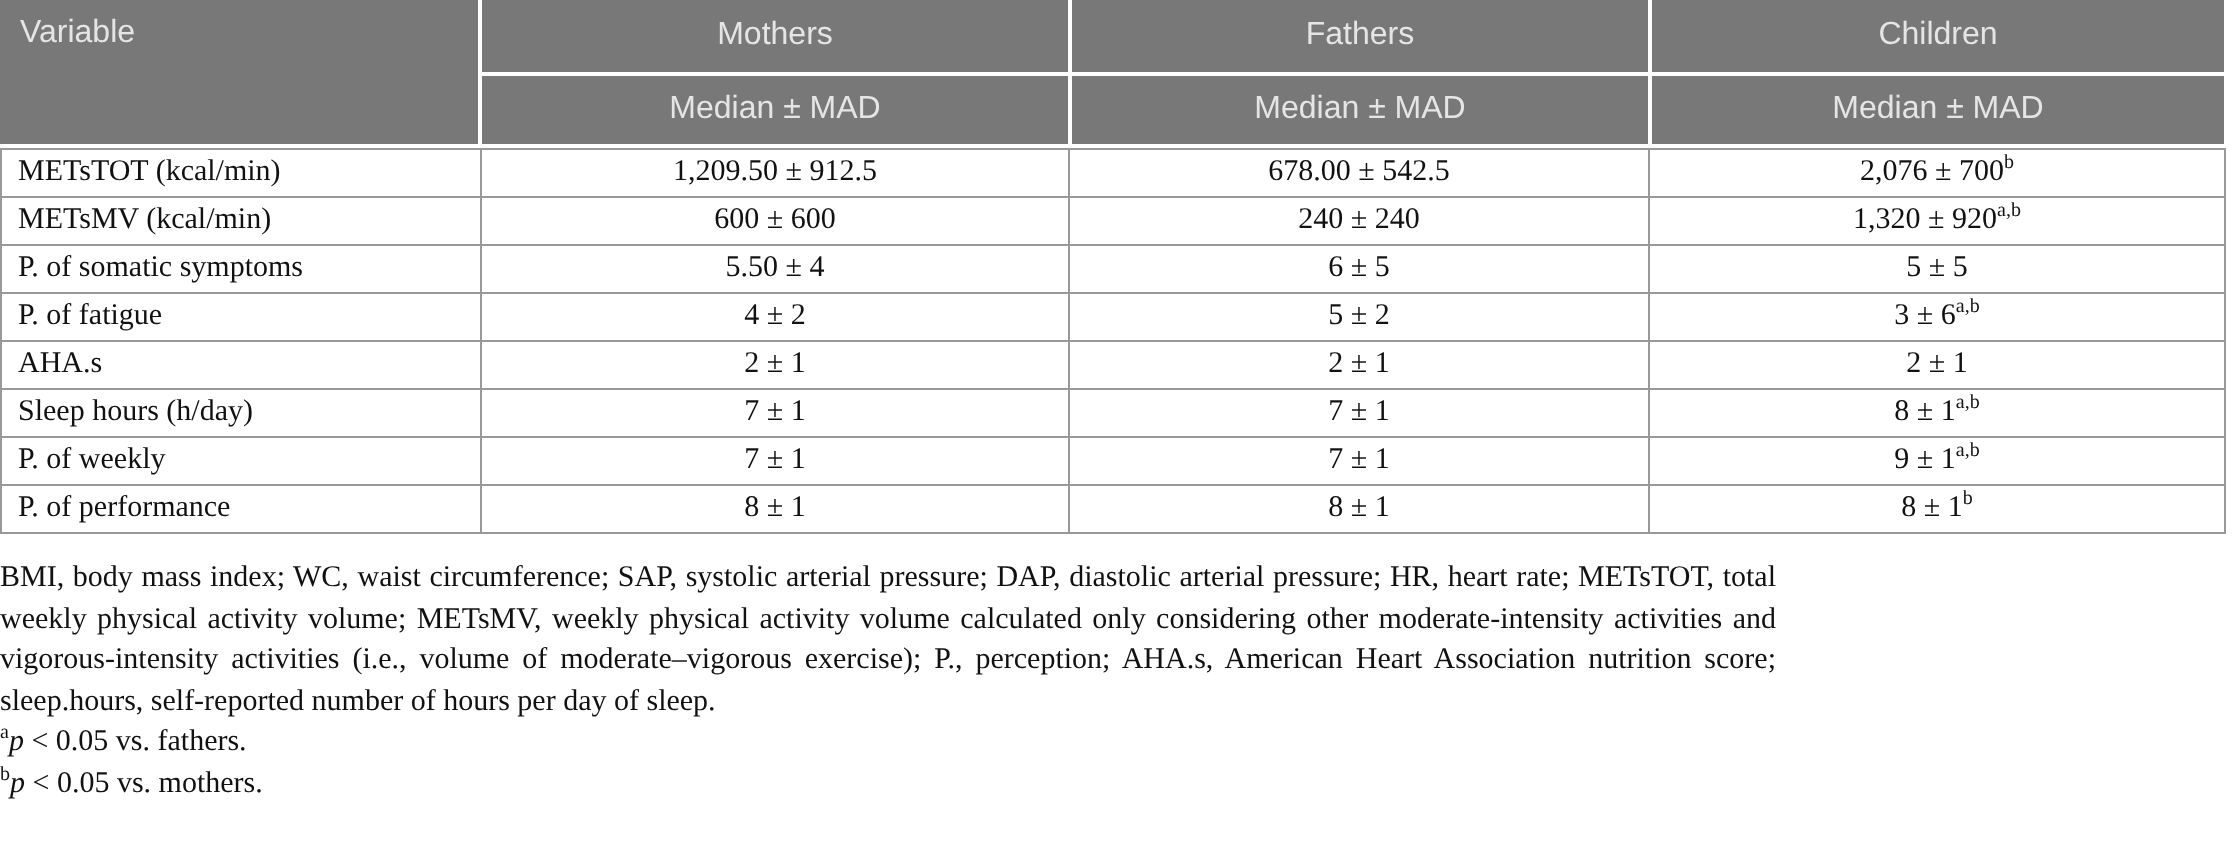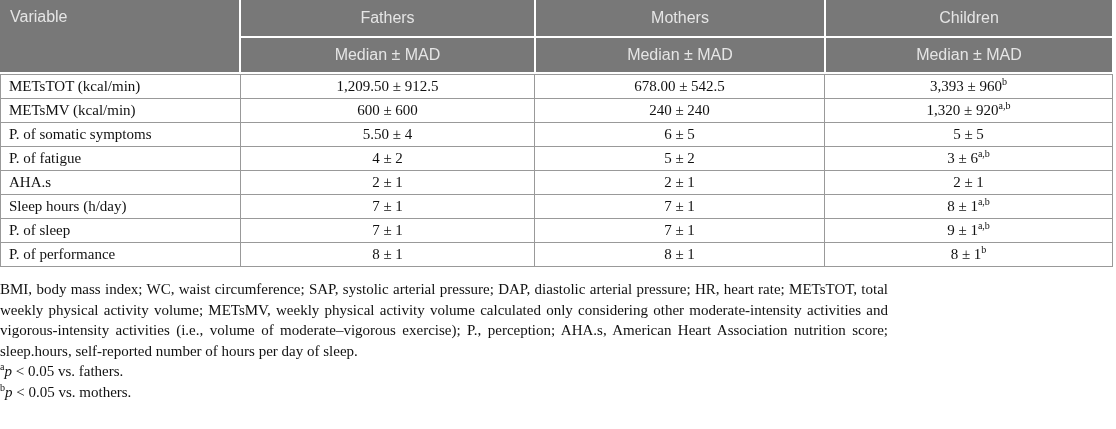--- a/index.html
+++ b/index.html
@@ -76,41 +76,41 @@
   .footnotes sup { font-size: 10px; line-height: 0; }
   .footnotes .p-ital { font-style: italic; }
 </style>
 </head>
 <body>
 
 <div class="table-wrap">
 
   <div class="thead-grid">
     <div class="hcell variable-cell">Variable</div>
+    <div class="hcell">Mothers</div>
     <div class="hcell">Fathers</div>
-    <div class="hcell">Mothers</div>
     <div class="hcell">Children</div>
     <div class="hcell">Median ± MAD</div>
     <div class="hcell">Median ± MAD</div>
     <div class="hcell">Median ± MAD</div>
   </div>
 
   <table class="body-table">
     <colgroup>
       <col style="width:240px">
         <col style="width:294px">
         <col style="width:290px">
         <col style="width:288px">
     </colgroup>
     <tbody>
       <tr>
         <td class="var">METsTOT (kcal/min)</td>
         <td>1,209.50 ± 912.5</td>
         <td>678.00 ± 542.5</td>
-        <td><span>3,393 ± 960</span><sup>b</sup></td>
+        <td><span>2,076 ± 700</span><sup>b</sup></td>
       </tr>
       <tr>
         <td class="var">METsMV (kcal/min)</td>
         <td>600 ± 600</td>
         <td>240 ± 240</td>
         <td><span>1,320 ± 920</span><sup>a,b</sup></td>
       </tr>
       <tr>
         <td class="var">P. of somatic symptoms</td>
         <td>5.50 ± 4</td>
@@ -129,21 +129,21 @@
         <td>2 ± 1</td>
         <td><span>2 ± 1</span><sup></sup></td>
       </tr>
       <tr>
         <td class="var">Sleep hours (h/day)</td>
         <td>7 ± 1</td>
         <td>7 ± 1</td>
         <td><span>8 ± 1</span><sup>a,b</sup></td>
       </tr>
       <tr>
-        <td class="var">P. of sleep</td>
+        <td class="var">P. of weekly</td>
         <td>7 ± 1</td>
         <td>7 ± 1</td>
         <td><span>9 ± 1</span><sup>a,b</sup></td>
       </tr>
       <tr>
         <td class="var">P. of performance</td>
         <td>8 ± 1</td>
         <td>8 ± 1</td>
         <td><span>8 ± 1</span><sup>b</sup></td>
       </tr>

